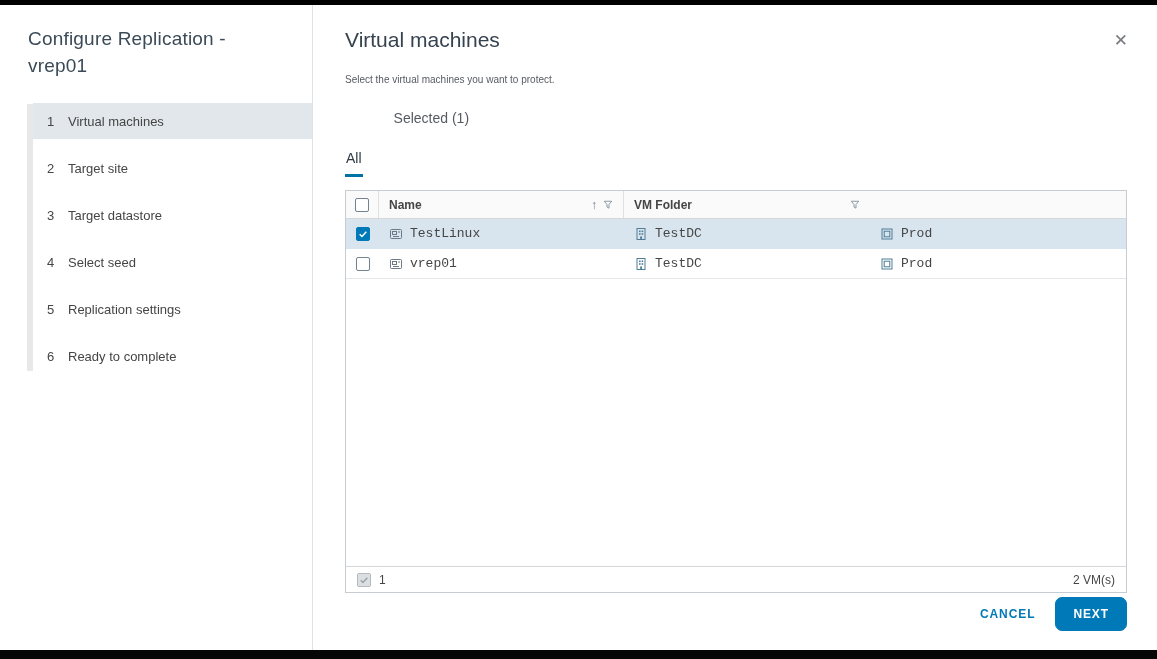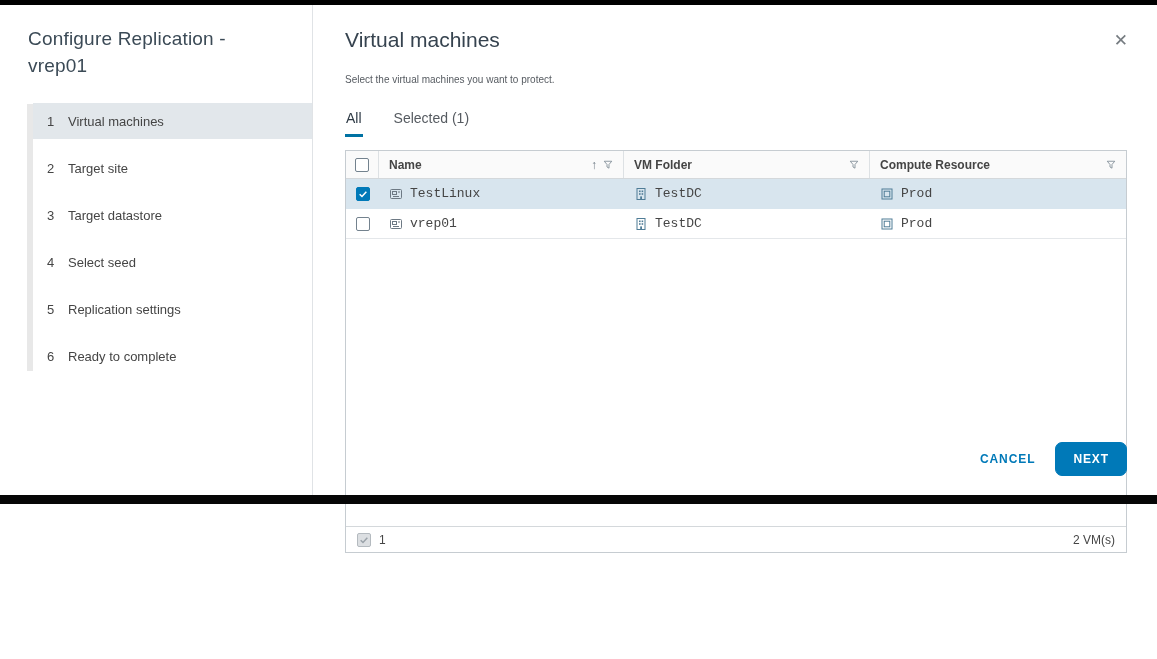--- a/index.html
+++ b/index.html
@@ -3,21 +3,21 @@
 <meta charset="utf-8">
 <style>
   * { box-sizing: border-box; }
   html,body { margin:0; padding:0; }
   body {
     width:1157px; height:659px;
     font-family:"Liberation Sans", sans-serif;
     background:#fff;
     overflow:hidden;
   }
-  .screen { position:relative; width:1157px; height:504px; background:#22c55e; }
+  .screen { position:relative; width:1157px; height:659px; background:#22c55e; }
   .bar-top { position:absolute; top:0; left:0; right:0; height:5px; background:#000; }
   .bar-bottom { position:absolute; bottom:0; left:0; right:0; height:9px; background:#060606; }
 
   .dialog { position:absolute; top:5px; bottom:9px; left:0; right:0; display:flex; background:#fff; }
 
   
   .sidebar { width:313px; flex:0 0 313px; border-right:1px solid #e0e3e6; padding-top:21px; }
   .wizard-title {
     font-size:19px; font-weight:300; color:#3b4a56;
     margin:0 24px 24px 28px; line-height:1.4; letter-spacing:0.2px;
@@ -36,21 +36,21 @@
   .main { flex:1; position:relative; padding:0 30px 0 32px; }
   .main-title { font-size:21px; font-weight:300; color:#36434f; margin-top:23px; }
   .close-x {
     position:absolute; top:25px; right:27px; font-size:17px; color:#767c81;
     cursor:pointer; line-height:1; padding:2px;
   }
   .subtitle { font-size:10px; color:#565b61; margin-top:22px; }
 
   .tabs { display:flex; gap:30px; margin-top:25px; }
   .tab { font-size:14px; color:#565b61; padding:0 1px 8px 1px; cursor:pointer; }
-  .tab.active { color:#2e3a45; border-bottom:3px solid #0072a3; }
+  .tab.active { color:#2e3a45; border-bottom:3px solid #0072a3;margin-top:40px; }
 
   
   .grid { margin-top:13px; border:1px solid #c6ccd1; height:403px; display:flex; flex-direction:column; background:#fff; }
   .thead { display:flex; align-items:stretch; background:#fafafa; border-bottom:1px solid #d4d8db; height:28px; flex:0 0 28px; }
   .th {
     display:flex; align-items:center; padding:0 10px;
     font-size:12px; font-weight:600; color:#454545;
     border-right:1px solid #dde1e4; cursor:pointer;gap:36px;
   }
   .th:last-child { border-right:none; }
@@ -169,30 +169,20 @@
           <div class="th col-folder">
             <span>VM Folder</span>
             <span class="th-tools">
               <span class="funnel">
                 <svg width="10" height="10" viewBox="0 0 12 12">
                     <path d="M1.5 1.5 H10.5 L7.2 5.4 V9.8 L4.8 8.4 V5.4 Z" fill="none" stroke="#7a8791" stroke-width="1"></path>
                   </svg>
               </span>
             </span>
           </div>
-          <div class="th col-compute">
-            <span>Compute Resource</span>
-            <span class="th-tools">
-              <span class="funnel">
-                <svg width="10" height="10" viewBox="0 0 12 12">
-                    <path d="M1.5 1.5 H10.5 L7.2 5.4 V9.8 L4.8 8.4 V5.4 Z" fill="none" stroke="#7a8791" stroke-width="1"></path>
-                  </svg>
-              </span>
-            </span>
-          </div>
         </div>
 
         <div class="tr selected">
           <div class="td col-check">
             <span class="cb checked">
               <svg width="10" height="10" viewBox="0 0 12 12">
                   <path d="M2 6.2 L4.8 9 L10 3.4" fill="none" stroke="#fff" stroke-width="1.8"></path>
                 </svg>
             </span>
           </div>

